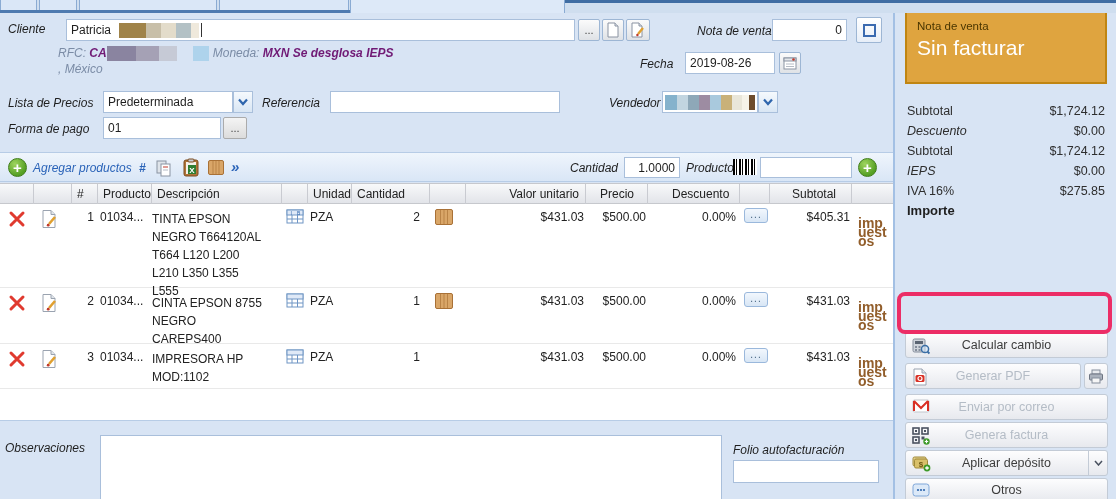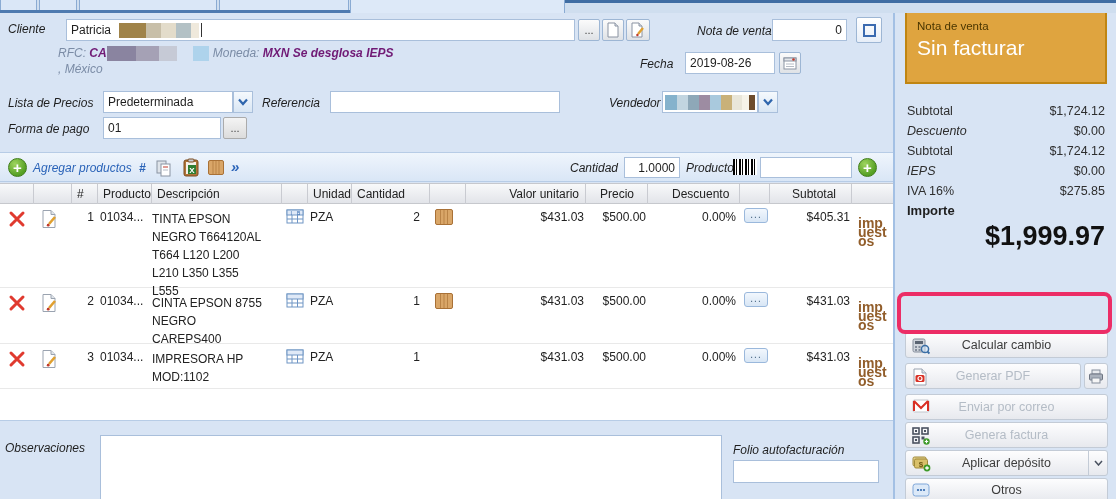--- a/index.html
+++ b/index.html
@@ -412,21 +412,20 @@
     <div class="tot-row" style="top:164px;">
       <span style="font-style:italic;">IEPS</span>
       <span>$0.00</span>
     </div>
     <div class="tot-row" style="top:184px;">
       <span>IVA 16%</span>
       <span>$275.85</span>
     </div>
 
     <div class="abs" style="left:10px;top:203px;font-weight:bold;font-size:13px;">Importe</div>
-    <div class="abs" style="left:10px;top:221px;width:198px;text-align:right;font-weight:bold;font-size:27px;color:#111;">$1,999.97</div>
 
     <div class="hl"></div>
 
 
     <div class="side-btn" style="top:332px;">
       <span class="ic">
         <svg width="18" height="18" viewBox="0 0 18 18">
           <rect x="1" y="2" width="12" height="13" rx="1.5" fill="#cfd4db" stroke="#848d9b"></rect>
           <rect x="3" y="4" width="8" height="3" fill="#5a6472"></rect>
           <rect x="3" y="9" width="2" height="2" fill="#848d9b"></rect>

